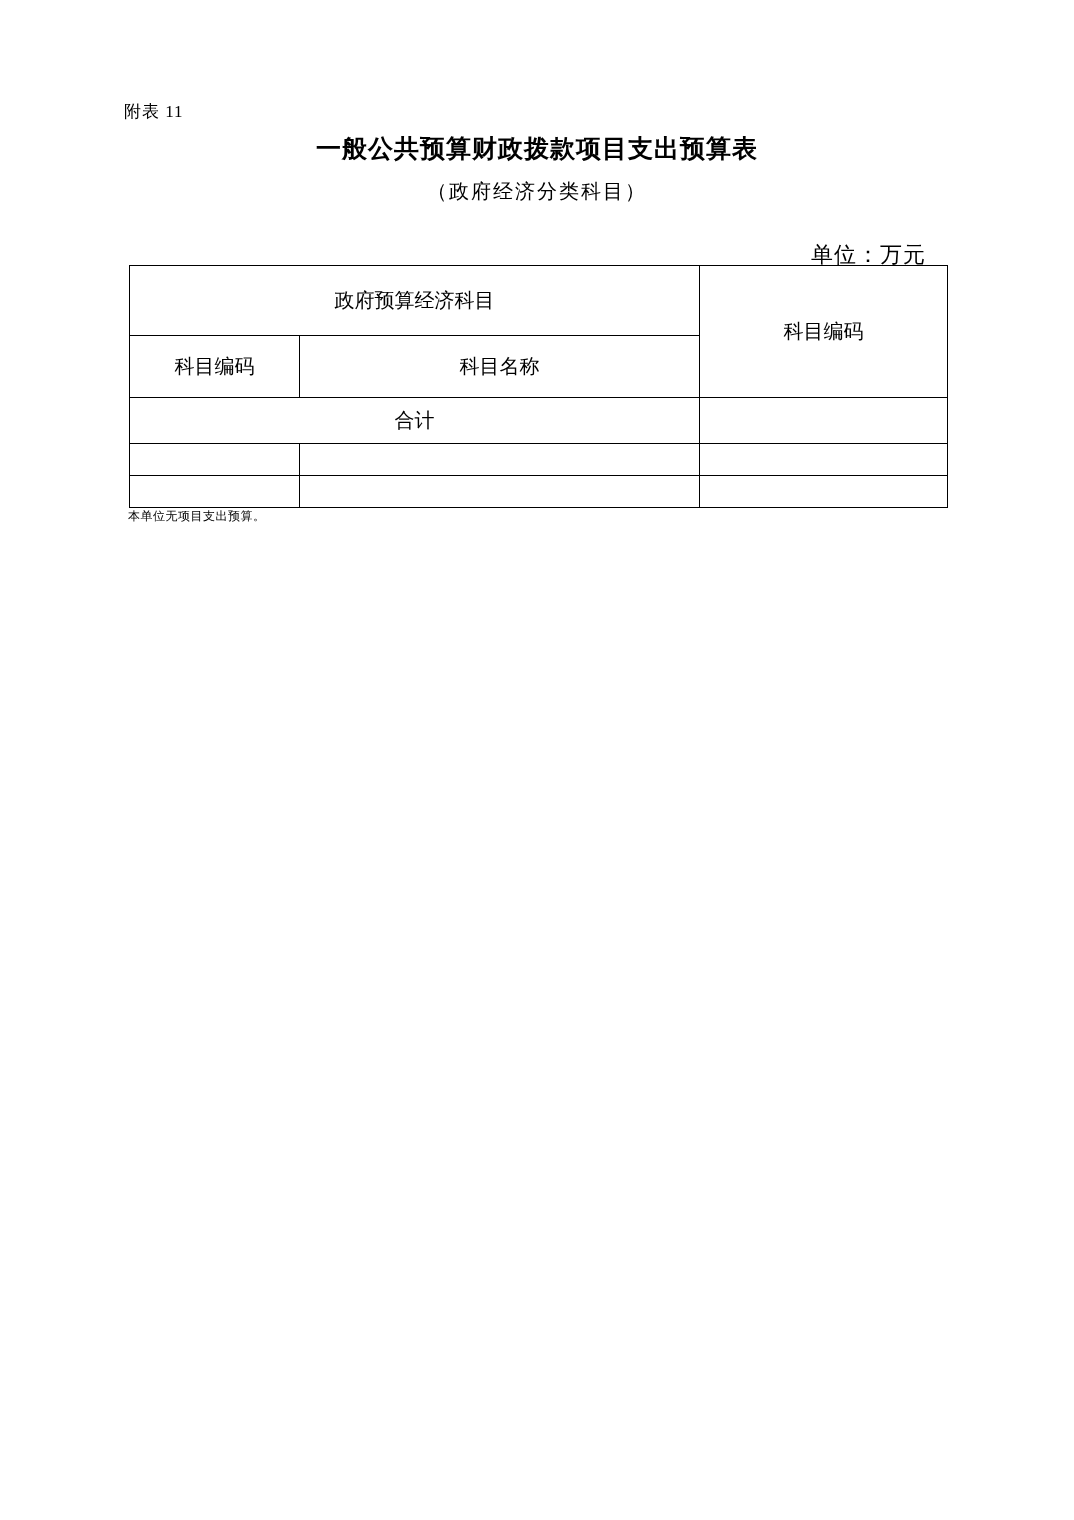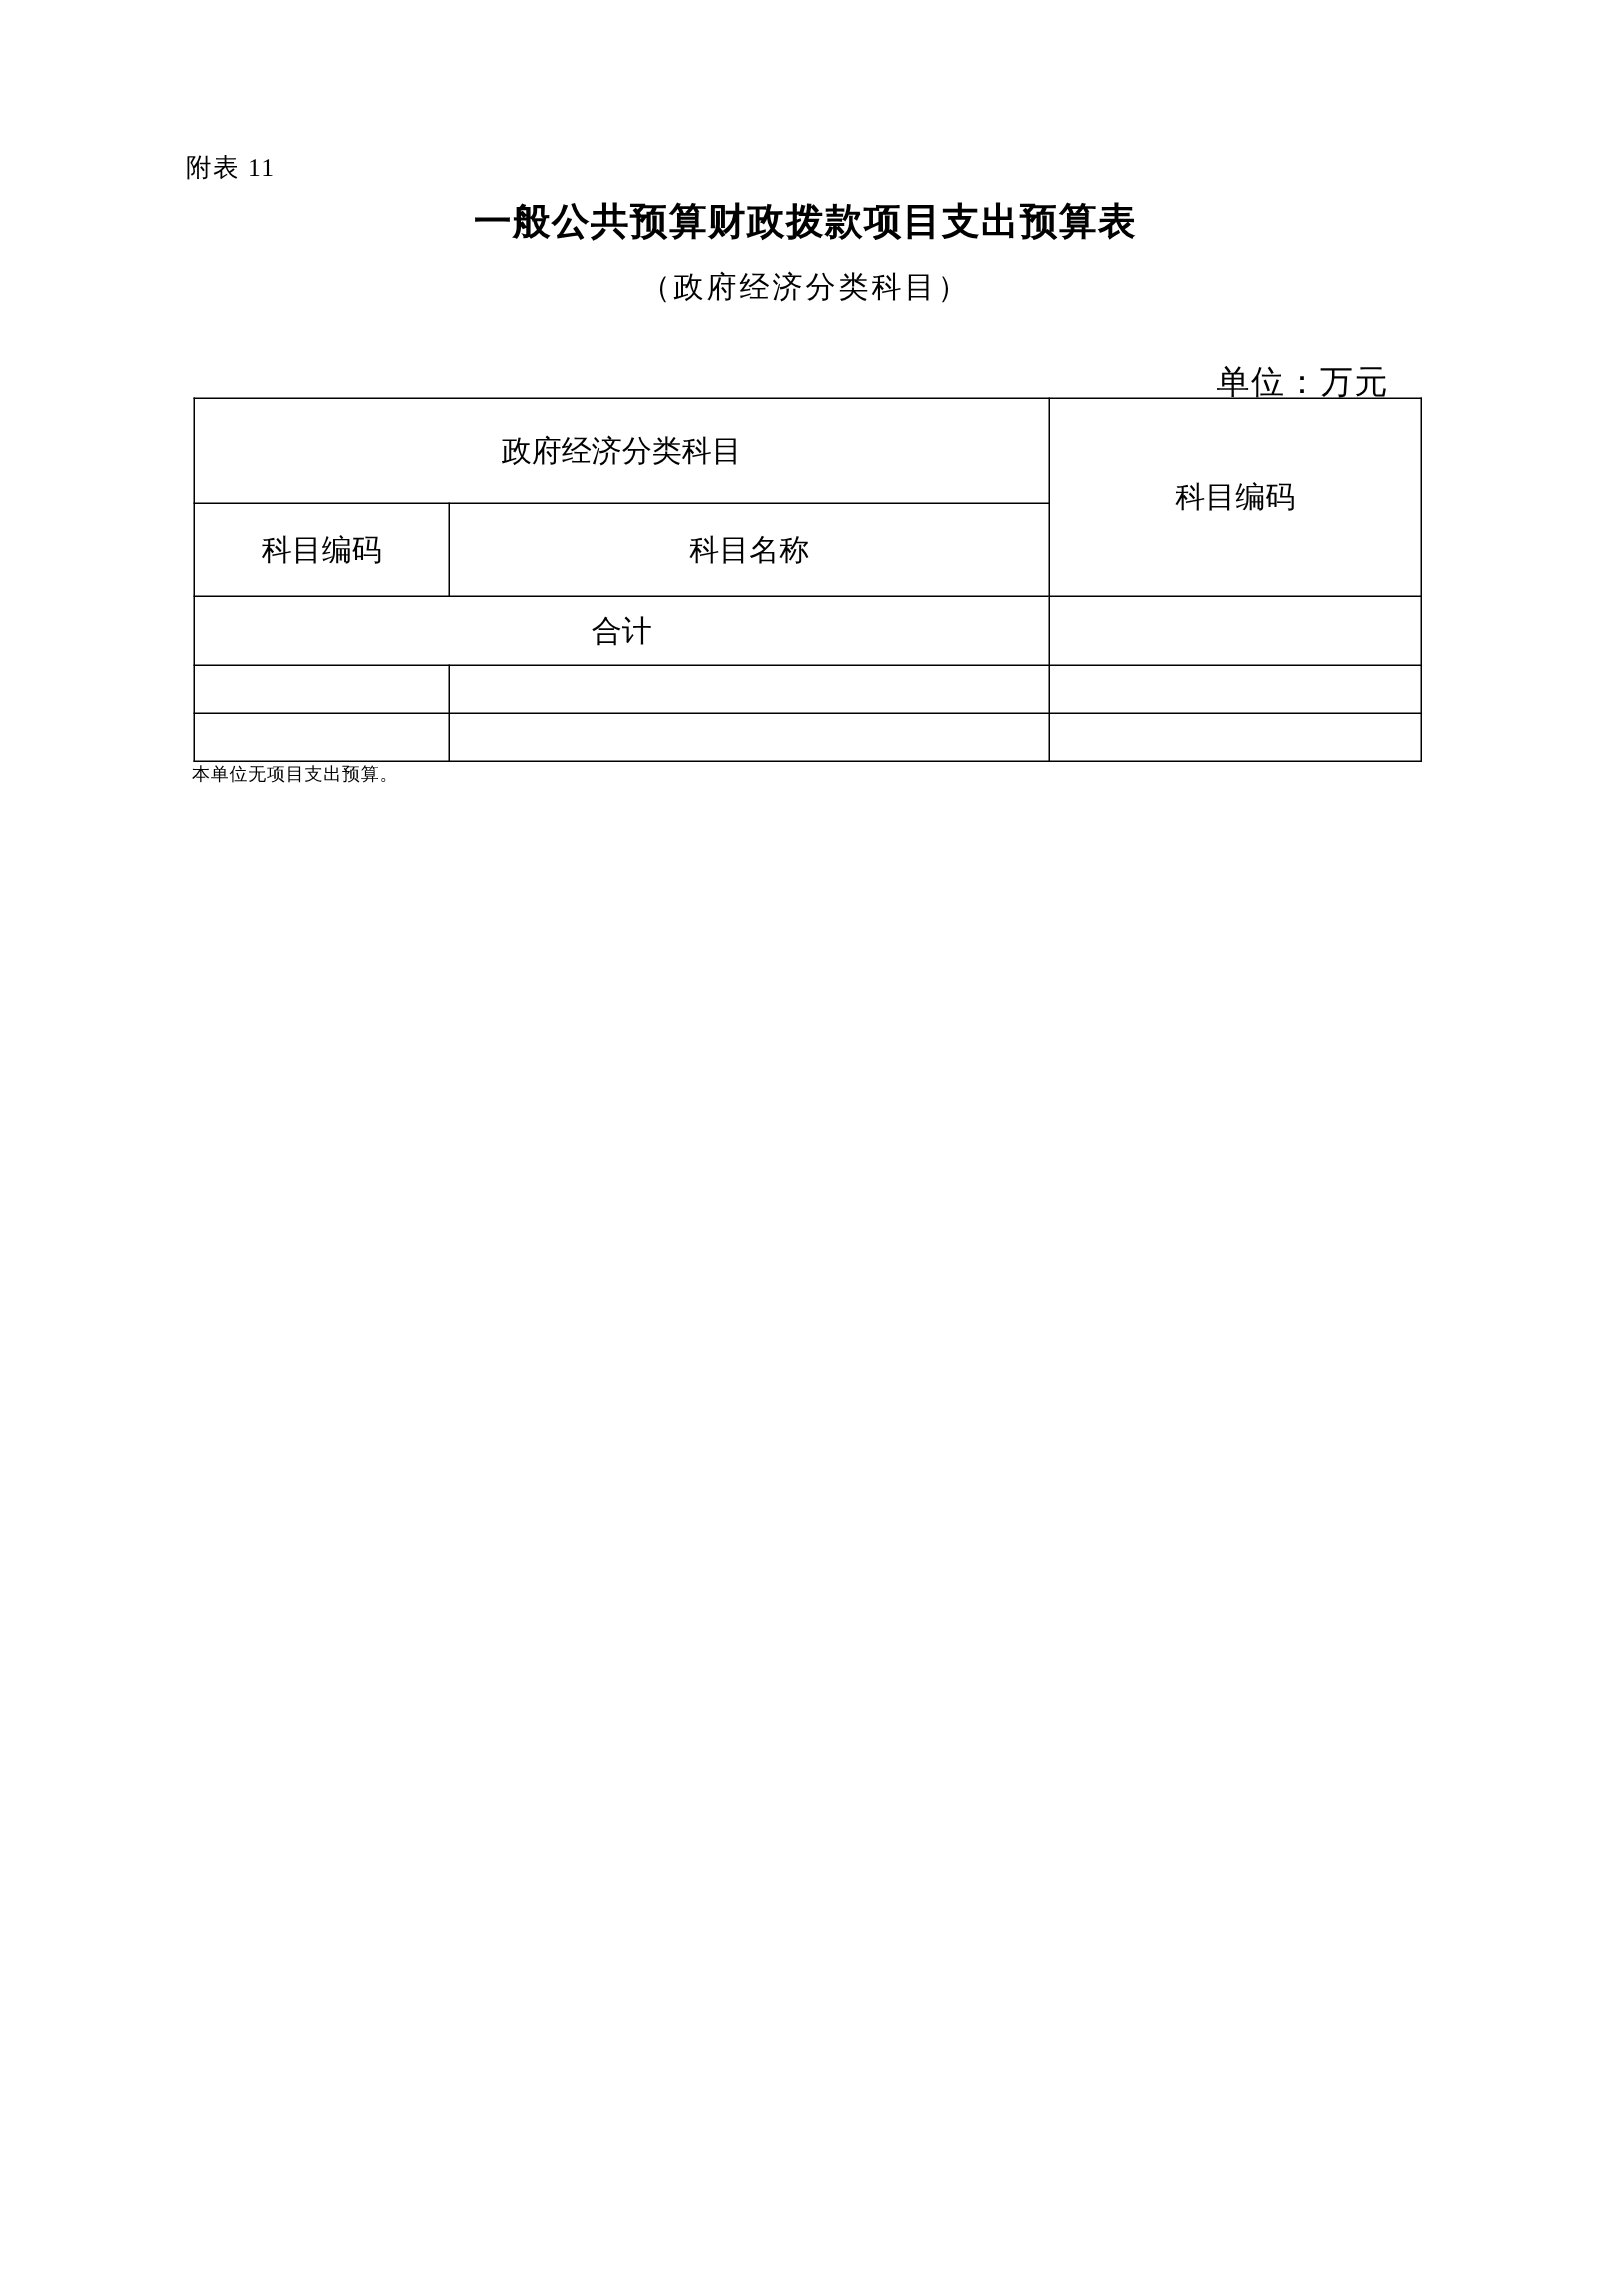--- a/index.html
+++ b/index.html
@@ -109,21 +109,21 @@
   <div class="unit-note">单位：万元</div>
 
   <table class="budget">
     <colgroup>
       <col class="col-code">
       <col class="col-name">
       <col class="col-exp">
     </colgroup>
     <tbody>
       <tr class="r-head1">
-        <td colspan="2" class="cell-gov-subject">政府经济分类科目</td>
+        <td colspan="2" class="cell-gov-subject">政府预算经济科目</td>
         <td rowspan="2" class="cell-project-exp">科目编码</td>
       </tr>
       <tr class="r-head2">
         <td>科目编码</td>
         <td>科目名称</td>
       </tr>
       <tr class="r-total">
         <td colspan="2" class="cell-total">合计</td>
         <td></td>
       </tr>

